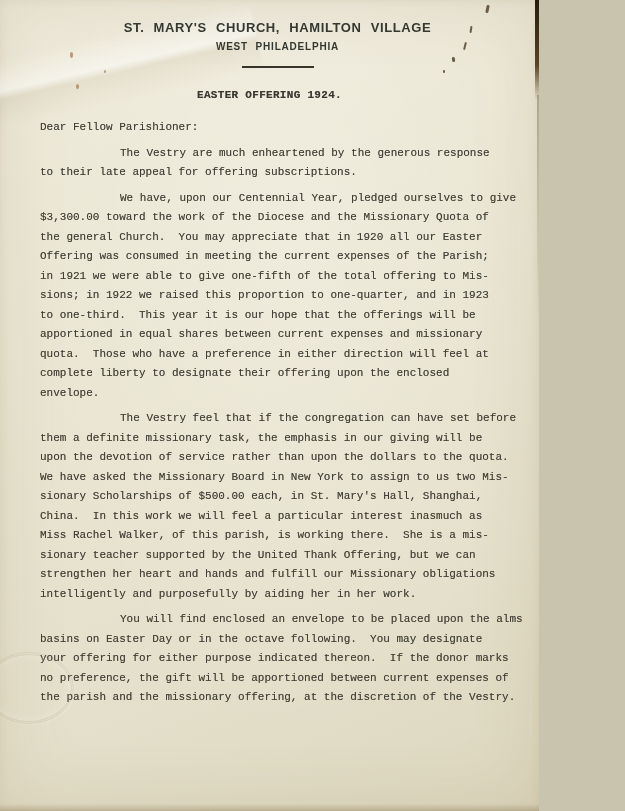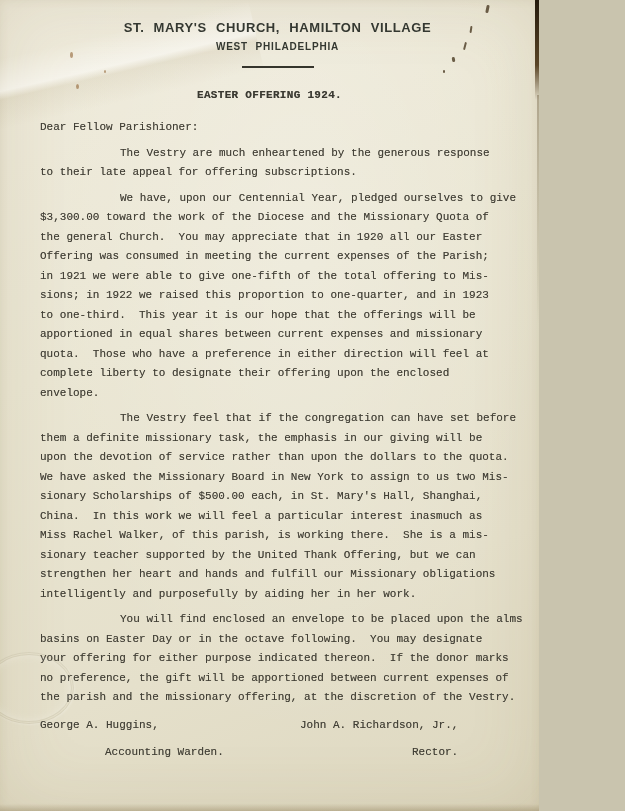--- a/index.html
+++ b/index.html
@@ -131,25 +131,15 @@
 Miss Rachel Walker, of this parish, is working there.  She is a mis-
 sionary teacher supported by the United Thank Offering, but we can
 strengthen her heart and hands and fulfill our Missionary obligations
 intelligently and purposefully by aiding her in her work.</p>
     <p class="para">You will find enclosed an envelope to be placed upon the alms
 basins on Easter Day or in the octave following.  You may designate
 your offering for either purpose indicated thereon.  If the donor marks
 no preference, the gift will be apportioned between current expenses of
 the parish and the missionary offering, at the discretion of the Vestry.</p>
 
-    <div class="sigs">
-      <div class="sig-line">
-        <span class="sig-name-left">George A. Huggins,</span>
-        <span class="sig-name-right">John A. Richardson, Jr.,</span>
-      </div>
-      <div class="sig-line second">
-        <span class="sig-role-left">Accounting Warden.</span>
-        <span class="sig-role-right">Rector.</span>
-      </div>
-    </div>
   </div>
 
 </div>
 
 </body></html>

